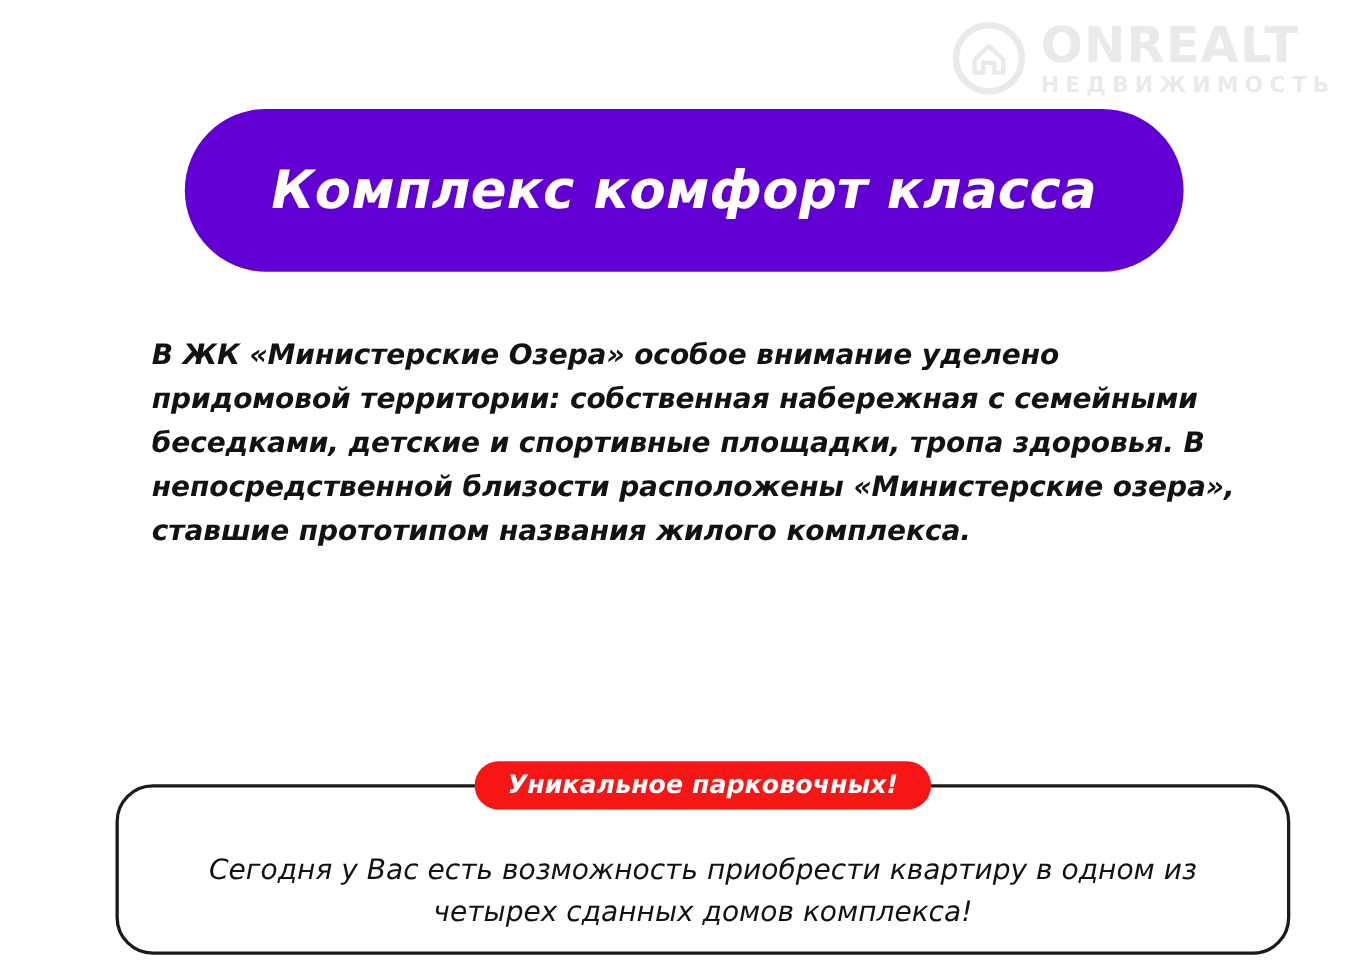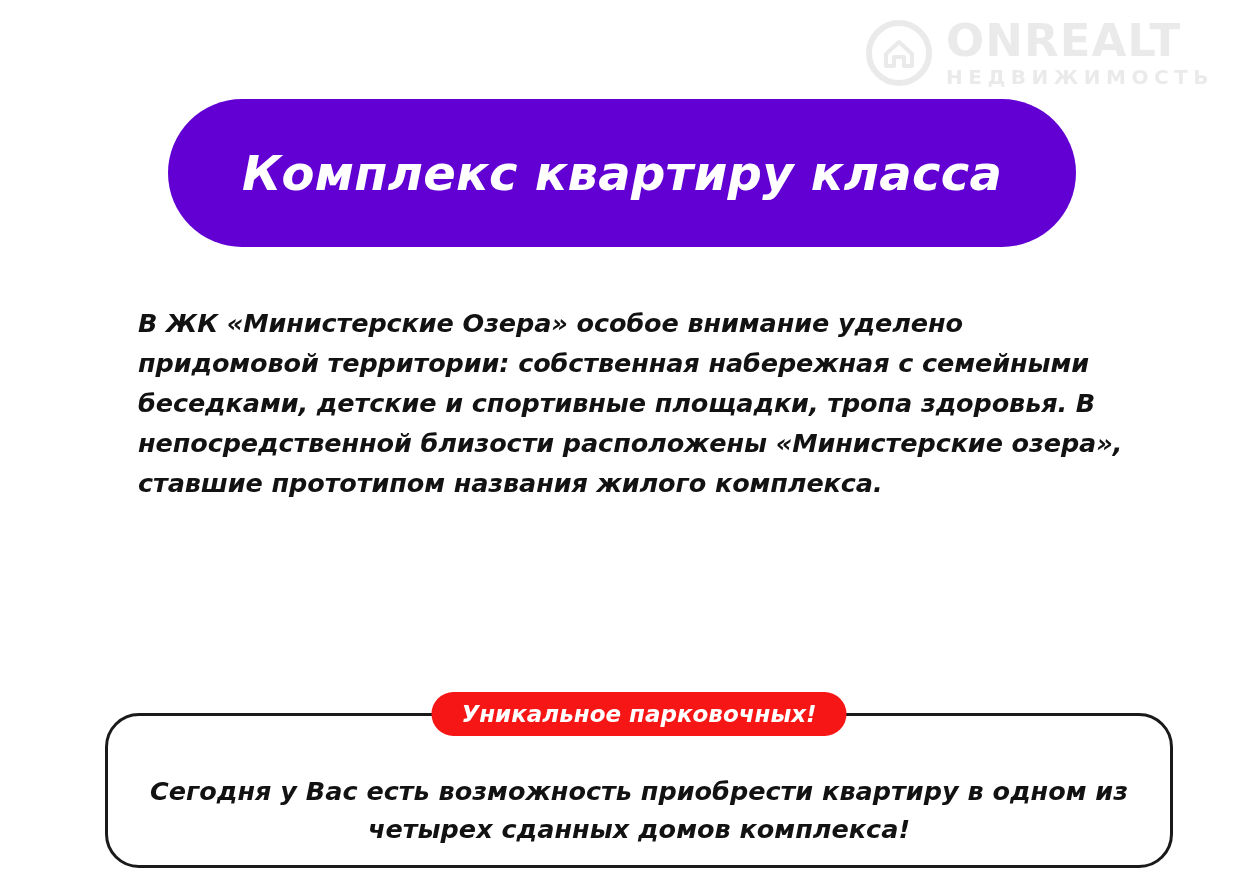--- a/index.html
+++ b/index.html
@@ -144,21 +144,21 @@
   }
   .offer-text {
     position: absolute;
     left: 0;
     right: 0;
     top: 56px;
     text-align: center;
     color: #121212;
     font-family: "DejaVu Sans", sans-serif;
     font-style: italic;
-    font-weight: bold;
+    font-weight: normal;
     font-size: 25.5px;
     line-height: 38px;
     padding: 0 26px;
     box-sizing: border-box;
   }
 </style>
 </head>
 <body>
 
 <div class="page">
@@ -169,21 +169,21 @@
         <path d="M4 18 L17 6 L30 18 L30 30 L22 30 L22 21 L12 21 L12 30 L4 30 Z" fill="none" stroke="#6f6f6f" stroke-width="4" stroke-linejoin="round"></path>
       </svg>
     </div>
     <div class="watermark-text">
       <span class="watermark-title">ONREALT</span>
       <span class="watermark-sub">НЕДВИЖИМОСТЬ</span>
     </div>
   </div>
 
   <div class="banner">
-    <span class="banner-title">Комплекс квартиру класса</span>
+    <span class="banner-title">Комплекс комфорт класса</span>
   </div>
 
   <div class="body-copy">
     <p>В ЖК «Министерские Озера» особое внимание уделено придомовой территории: собственная набережная с семейными беседками, детские и спортивные площадки, тропа здоровья. В непосредственной близости расположены «Министерские озера», ставшие прототипом названия жилого комплекса.</p>
   </div>
 
   <div class="offer-box">
     <div class="offer-badge">
       <span class="offer-badge-text">Уникальное парковочных!</span>
     </div>

